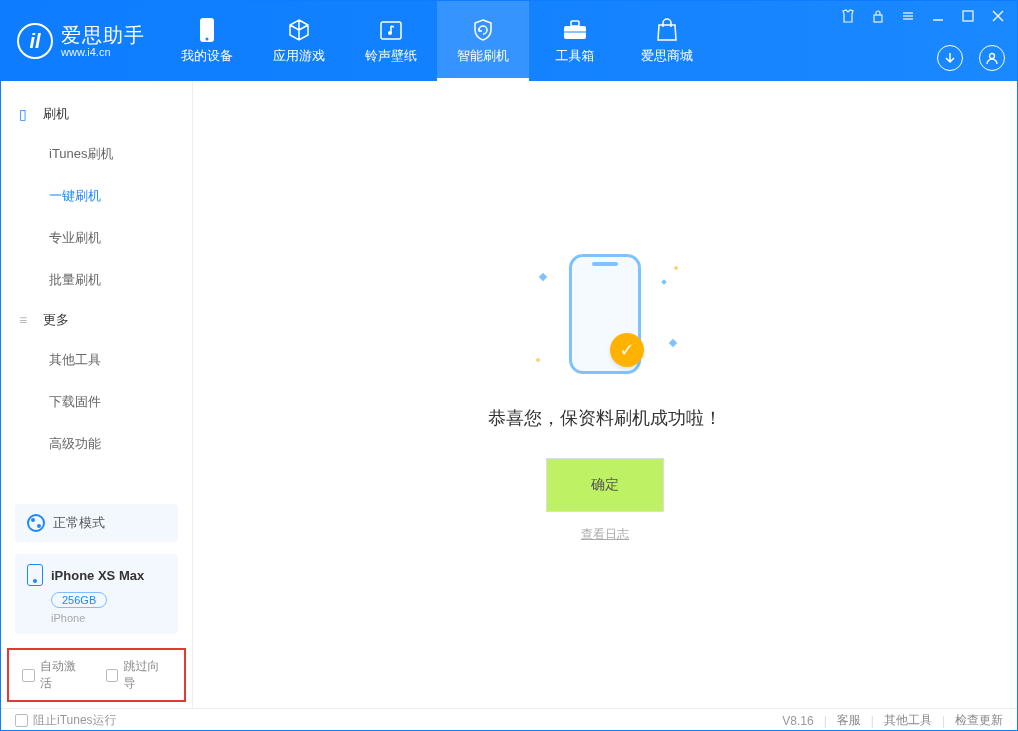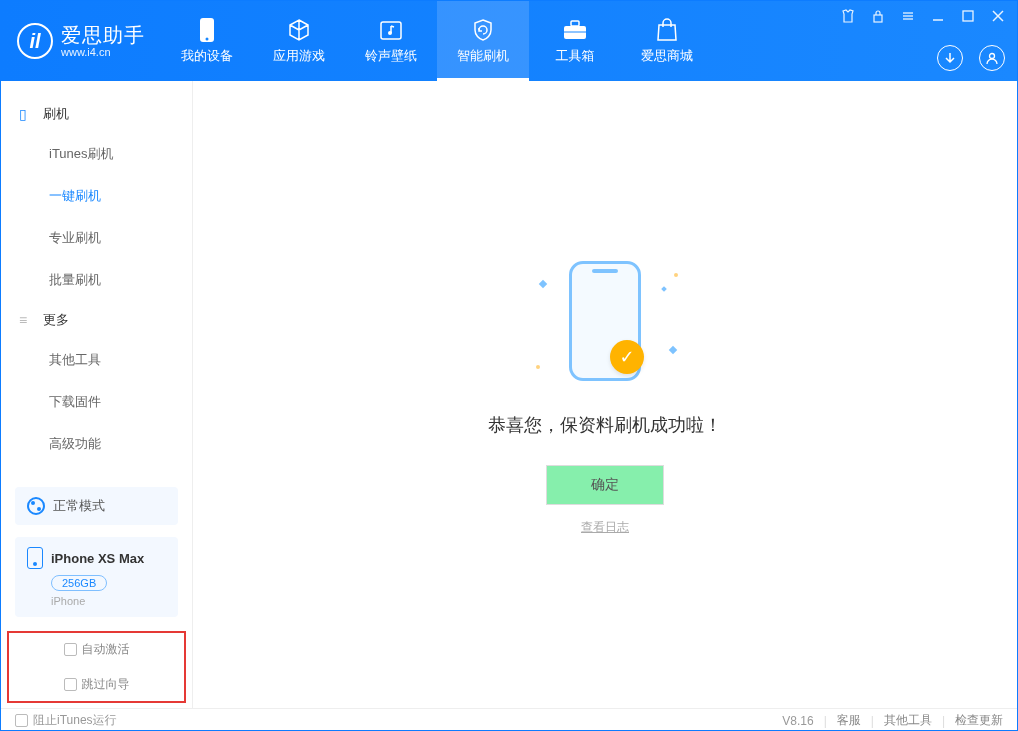--- a/index.html
+++ b/index.html
@@ -39,39 +39,39 @@
 .mode-icon::after { bottom: 2px; right: 2px; }
 
 .dev-box { margin: 4px 14px 14px; background: #f3f8ff; border-radius: 4px; padding: 10px 12px; cursor: pointer; }
 .dev-top { display: flex; align-items: center; gap: 8px; }
 .dev-ic { width: 16px; height: 22px; border: 1.5px solid #1a88ff; border-radius: 3px; position: relative; }
 .dev-ic::after { content: ""; position: absolute; bottom: 2px; left: 50%; transform: translateX(-50%); width: 4px; height: 4px; border-radius: 50%; background: #1a88ff; }
 .dev-name { font-weight: 600; color: #333; font-size: 13px; }
 .dev-cap { margin-top: 6px; margin-left: 24px; display: inline-block; padding: 1px 10px; border-radius: 10px; border: 1px solid #7fbfff; color: #1a88ff; font-size: 11px; }
 .dev-type { margin-top: 4px; margin-left: 24px; color: #aaa; font-size: 11px; }
 
-.opt-row { border: 2px solid #e53935; padding: 8px 13px; display: flex; gap: 18px; align-items: center; font-size: 12px; color: #888; margin: 0 6px 6px; flex-direction: column; }
+.opt-row { border: 2px solid #e53935; padding: 8px 13px; display: flex; gap: 18px; align-items: center; font-size: 12px; color: #888; margin: 0 6px 6px; }
 .chk { display: flex; align-items: center; gap: 5px; cursor: pointer; }
 .chkbox { width: 13px; height: 13px; border: 1px solid #bbb; border-radius: 2px; }
 
 .main { flex: 1; position: relative; background: #fff; display: flex; flex-direction: column; align-items: center; justify-content: center; }
 .illus { width: 110px; height: 140px; position: relative; margin-bottom: 20px; }
 .phone { position: absolute; left: 50%; transform: translateX(-50%); top: 8px; width: 72px; height: 120px; border: 3px solid #7ec3ff; border-radius: 14px; background: #f4faff; }
 .phone::before { content: ""; position: absolute; top: 5px; left: 50%; transform: translateX(-50%); width: 26px; height: 4px; background: #7ec3ff; border-radius: 2px; }
 .badge { position: absolute; right: -6px; bottom: 4px; width: 34px; height: 34px; background: #ffb300; border-radius: 50%; display: flex; align-items: center; justify-content: center; color: #fff; font-size: 18px; box-shadow: 0 2px 4px rgba(0,0,0,.1); }
 .spark { position: absolute; width: 6px; height: 6px; background: #7ec3ff; transform: rotate(45deg); }
 .spark.s1 { top: 28px; left: -10px; }
 .spark.s2 { top: 34px; right: -6px; width: 4px; height: 4px; }
 .spark.s3 { bottom: 40px; right: -16px; }
 .dot { position: absolute; width: 4px; height: 4px; border-radius: 50%; background: #ffd27f; }
 .dot.d1 { top: 20px; right: -18px; }
 .dot.d2 { bottom: 24px; left: -14px; }
 
 .msg { font-size: 18px; color: #333; margin-bottom: 28px; }
-.btn { border: 1px solid #ddd; background: #86efac; padding: 10px 44px; font-size: 14px; color: #555; cursor: pointer; margin-bottom: 14px; }
+.btn { border: 1px solid #ddd; background: #bef264; padding: 17px 44px; font-size: 14px; color: #555; cursor: pointer; margin-bottom: 14px; }
 .loglink { font-size: 12px; color: #aaa; cursor: pointer; text-decoration: underline; }
 
 .footer { height: 24px; border-top: 1px solid #eee; display: flex; align-items: center; padding: 0 14px; font-size: 12px; color: #999; }
 .footer .fl { flex: 1; display: flex; align-items: center; gap: 6px; }
 .footer .sep { color: #ddd; margin: 0 10px; }
 .footer .flink { cursor: pointer; color: #888; }
 .footer .ver { color: #999; }
 </style>
 </head>
 <body>

